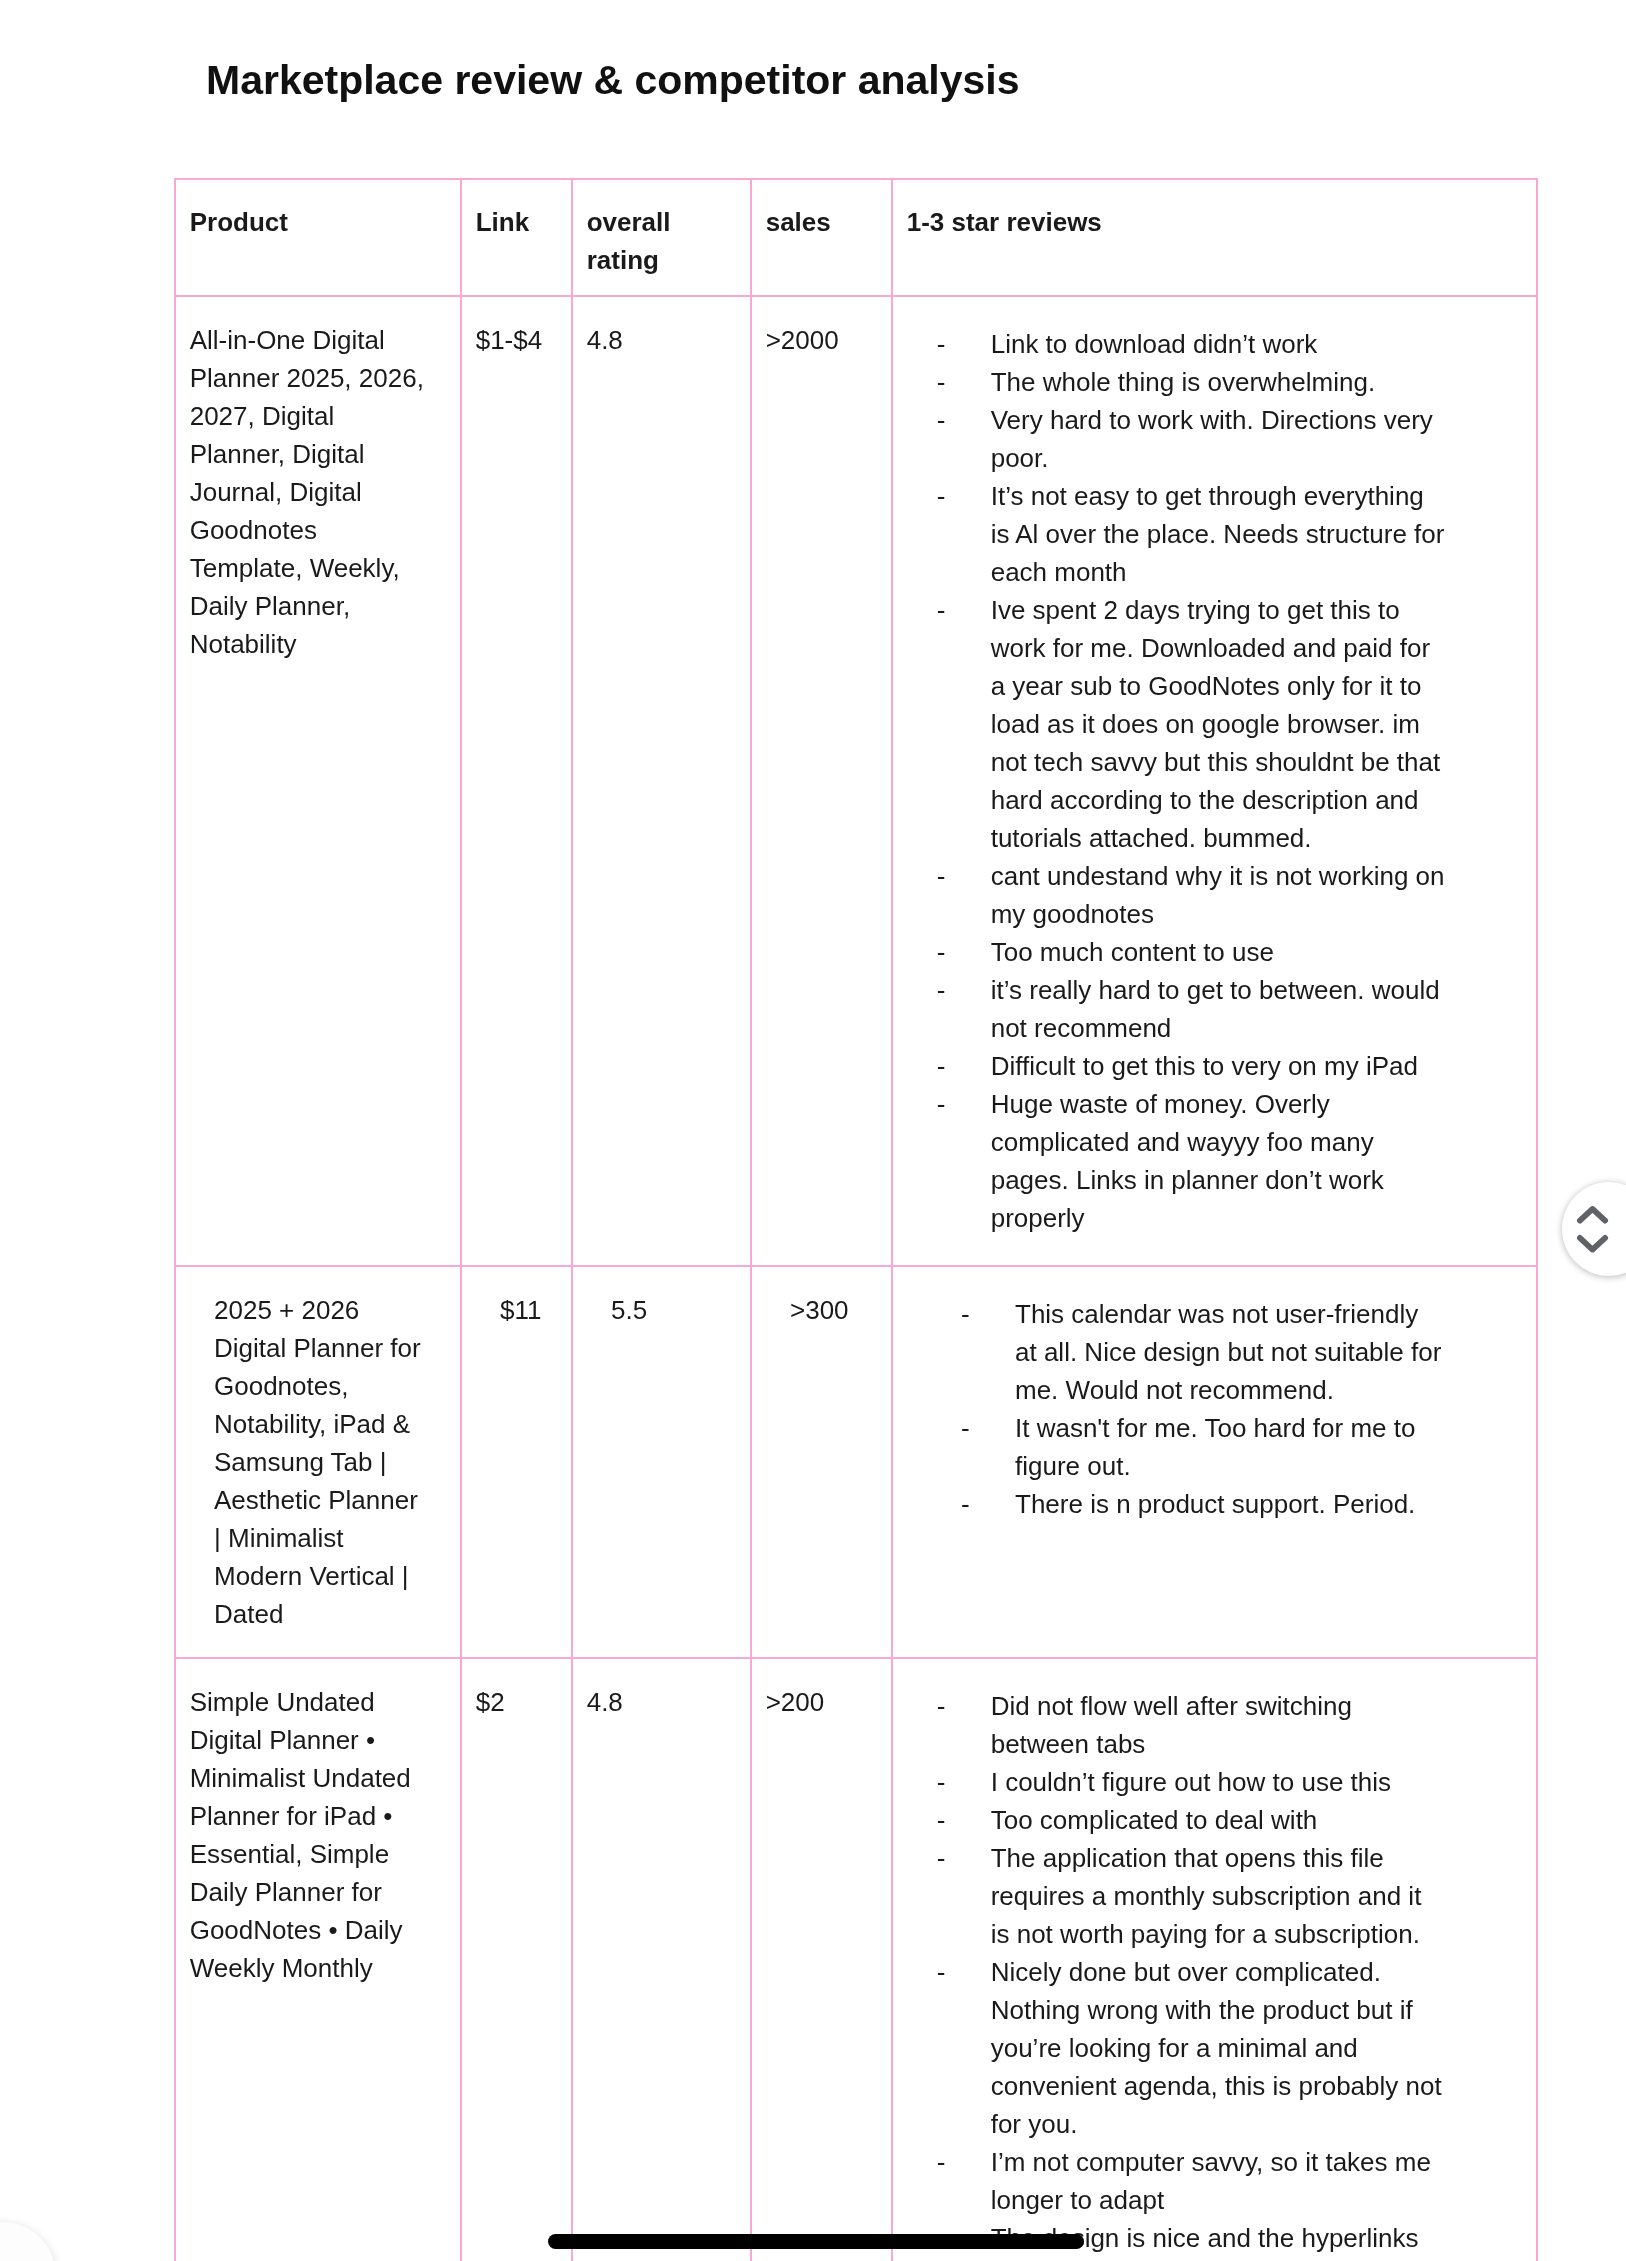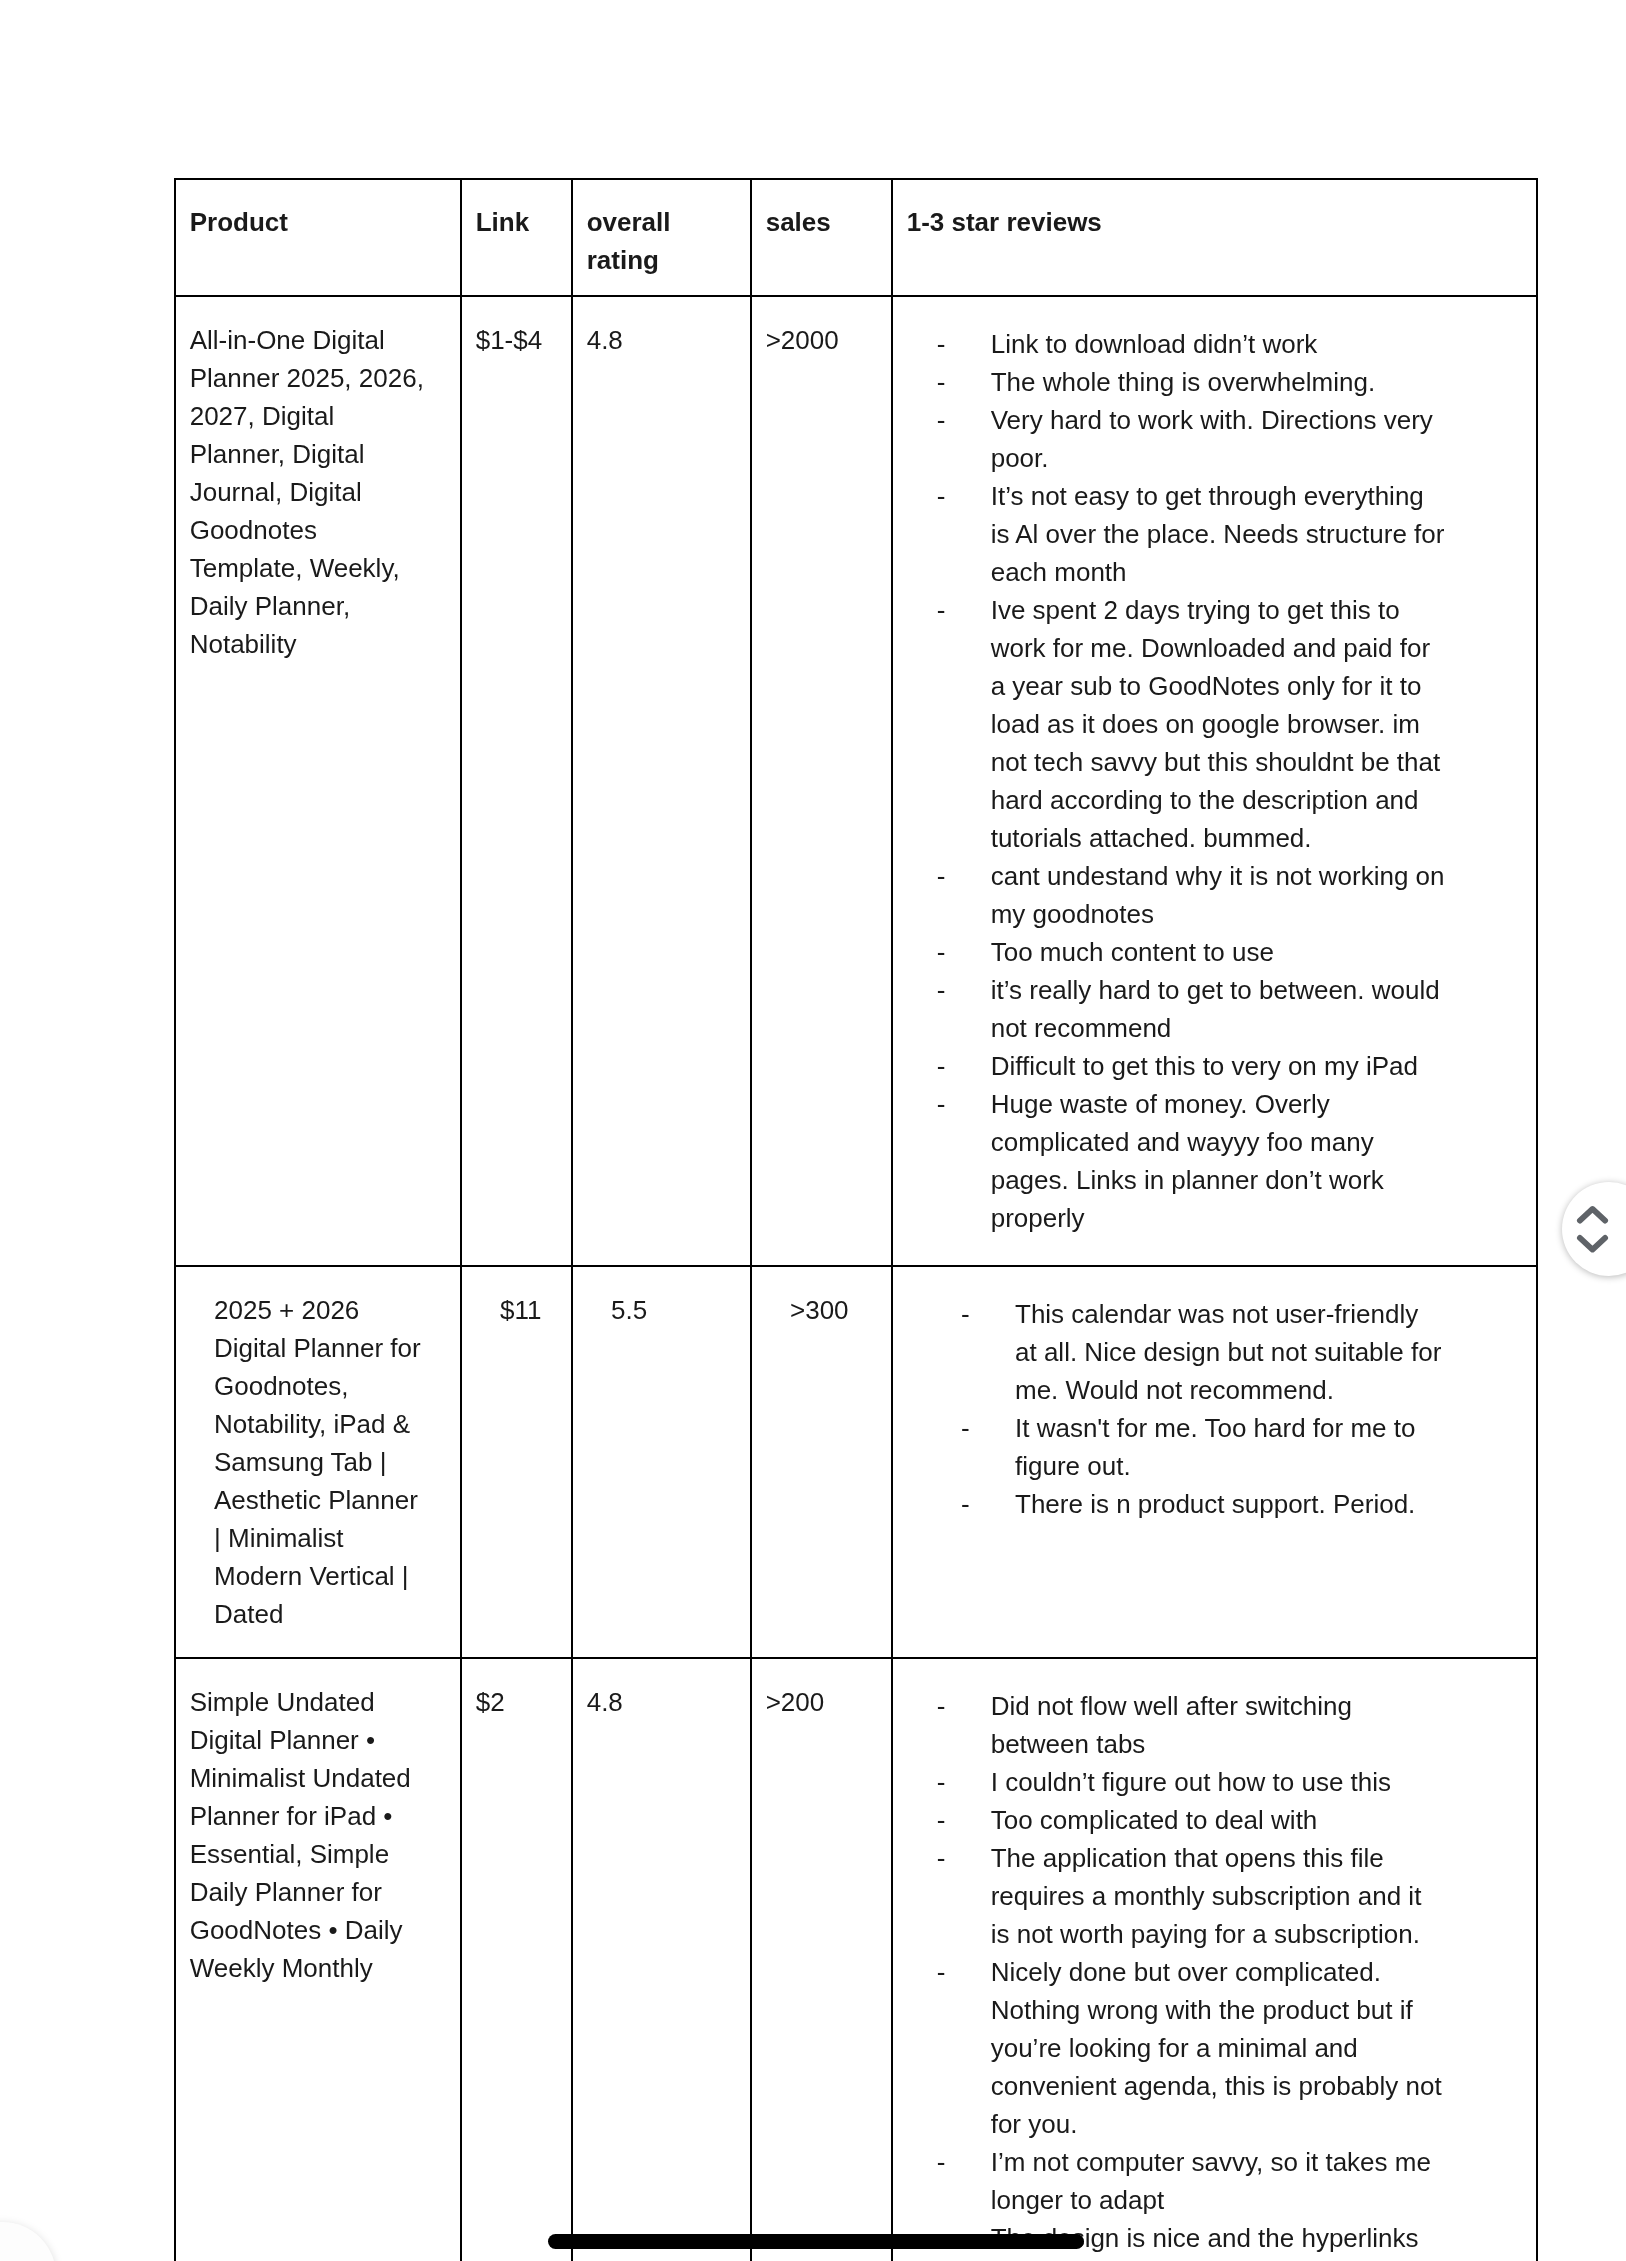--- a/index.html
+++ b/index.html
@@ -13,21 +13,21 @@
   .doc-title {
     position:absolute; left:206px; top:57px;
     font-size:41px; font-weight:bold; color:#111;
     white-space:nowrap; letter-spacing:0;
   }
   table.comp-table {
     position:absolute; left:174px; top:178px;
     width:1362px; table-layout:fixed; border-collapse:collapse;
   }
   .comp-table th, .comp-table td {
-    border:2px solid #000000;
+    border:2px solid #f9a8d4;
     vertical-align:top; text-align:left;
     font-size:26px; line-height:38px; color:#1a1a1a;
     font-weight:normal;
   }
   .comp-table th {
     height:117px; font-weight:bold; padding:23.4px 13.7px 0 13.7px;
   }
   .col-product  { width:286px; }
   .col-price    { width:111px; }
   .col-rating   { width:179px; }
@@ -67,20 +67,21 @@
     background:#fdfdfd;
     box-shadow:0 2px 9.8px rgba(0,0,0,0.15);
     border:none; z-index:6;
   }
 </style>
 </head>
 <body>
 
 <div class="page">
 
+  <h1 class="doc-title">Marketplace review &amp; competitor analysis</h1>
 
   <table class="comp-table">
     <colgroup>
       <col class="col-product">
         <col class="col-price">
         <col class="col-rating">
         <col class="col-sales">
         <col class="col-reviews">
     </colgroup>
     <thead>

